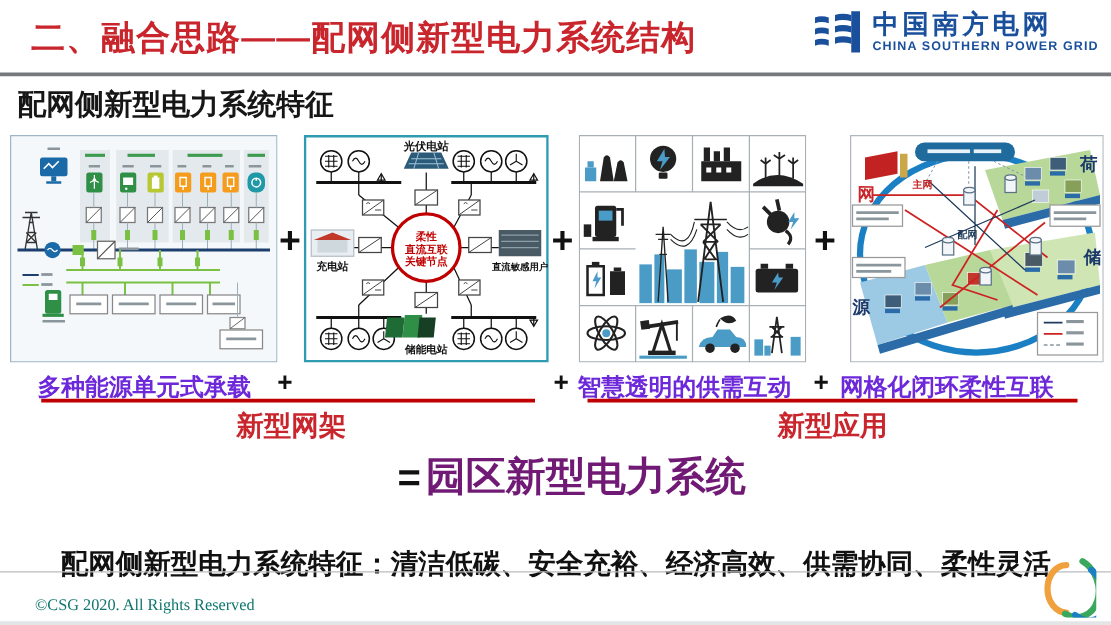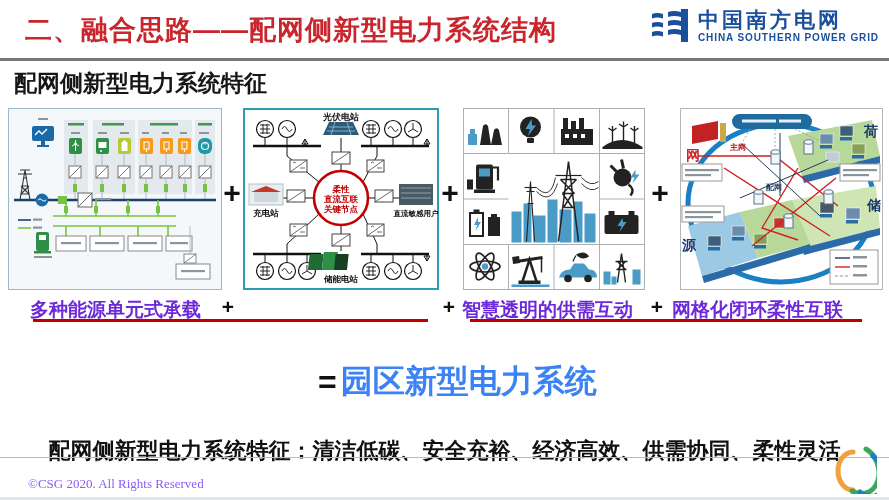--- a/index.html
+++ b/index.html
@@ -27,27 +27,27 @@
   .t0{left:30px;width:180px;} .t1{left:248px;width:182px;} .t2{left:462px;width:172px;} .t3{left:672px;width:192px;}
   .plussmall{position:absolute;top:295px;width:26px;text-align:center;font-size:21px;font-weight:bold;color:#111;}
   .ps1{left:215px;} .ps2{left:436px;} .ps3{left:644px;}
   .redline{position:absolute;top:319px;height:3px;background:#c00000;}
   .rl1{left:33px;width:395px;} .rl2{left:470px;width:392px;}
   .group-label{position:absolute;top:326px;width:170px;text-align:center;font-size:22px;font-weight:bold;color:#c9252c;white-space:nowrap;}
   .gl-left{left:148px;} .gl-right{left:581px;}
   
   .result-row{position:absolute;left:318px;top:360px;display:inline-flex;align-items:center;}
   .equals{font-size:32px;font-weight:bold;color:#111;margin-right:4px;}
-  .result{font-size:32px;font-weight:bold;color:#3b82f6;white-space:nowrap;}
+  .result{font-size:32px;font-weight:bold;color:#701a75;white-space:nowrap;}
   
   .features{position:absolute;left:0;top:436px;width:889px;text-align:center;font-size:22px;font-weight:bold;color:#111;white-space:nowrap;}
   
   .footer-rule{position:absolute;left:0;top:457px;width:889px;height:1px;background:#b9bcbe;}
   .bottom-strip{position:absolute;left:0;top:497px;width:889px;height:3px;background:#e3e5e6;}
-  .copyright{position:absolute;left:28px;top:476px;font-family:"Liberation Serif","DejaVu Serif",serif;font-size:13px;color:#8b5cf6;}
+  .copyright{position:absolute;left:28px;top:476px;font-family:"Liberation Serif","DejaVu Serif",serif;font-size:13px;color:#0f766e;}
   .swirl{position:absolute;right:12px;top:444px;}
   svg{display:block;}
   .svgtext{font-family:"Liberation Sans","DejaVu Sans",sans-serif;}
 </style>
 </head>
 <body>
 
 <div class="slide">
 
   <div class="title">二、融合思路——配网侧新型电力系统结构</div>
@@ -600,20 +600,22 @@
   <div class="term t0">多种能源单元式承载</div>
   <div class="plussmall ps1">+</div>
   <div class="plussmall ps2">+</div>
   <div class="term t2">智慧透明的供需互动</div>
   <div class="plussmall ps3">+</div>
   <div class="term t3">网格化闭环柔性互联</div>
 
   <div class="redline rl1"></div>
   <div class="redline rl2"></div>
 
+  <div class="group-label gl-left">新型网架</div>
+  <div class="group-label gl-right">新型应用</div>
 
   <div class="result-row">
     <span class="equals">=</span>
     <span class="result">园区新型电力系统</span>
   </div>
 
   <div class="features">配网侧新型电力系统特征：清洁低碳、安全充裕、经济高效、供需协同、柔性灵活</div>
 
   <div class="footer-rule"></div>
   <div class="copyright">©CSG 2020. All Rights Reserved</div>

